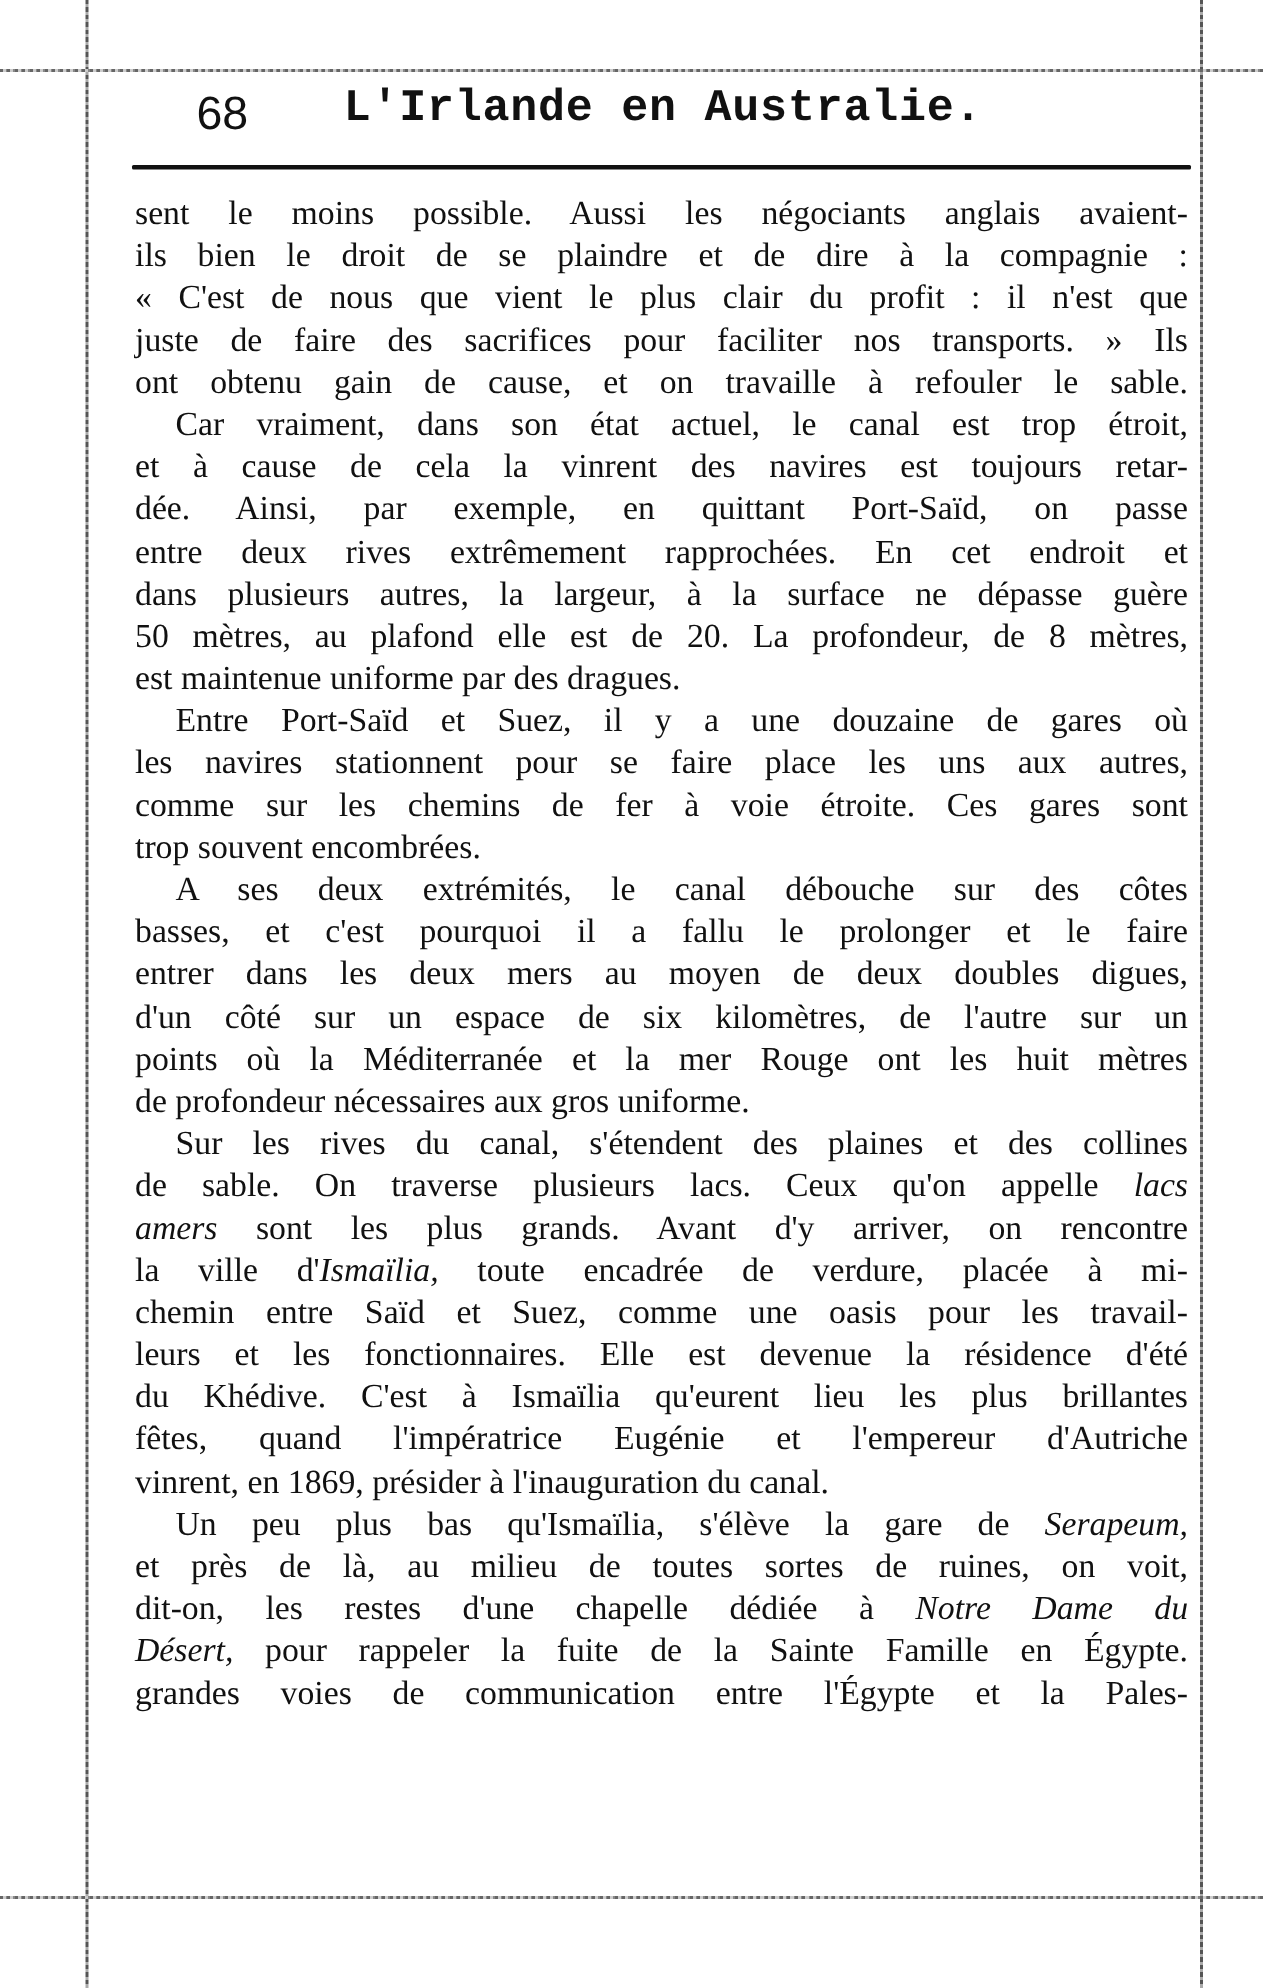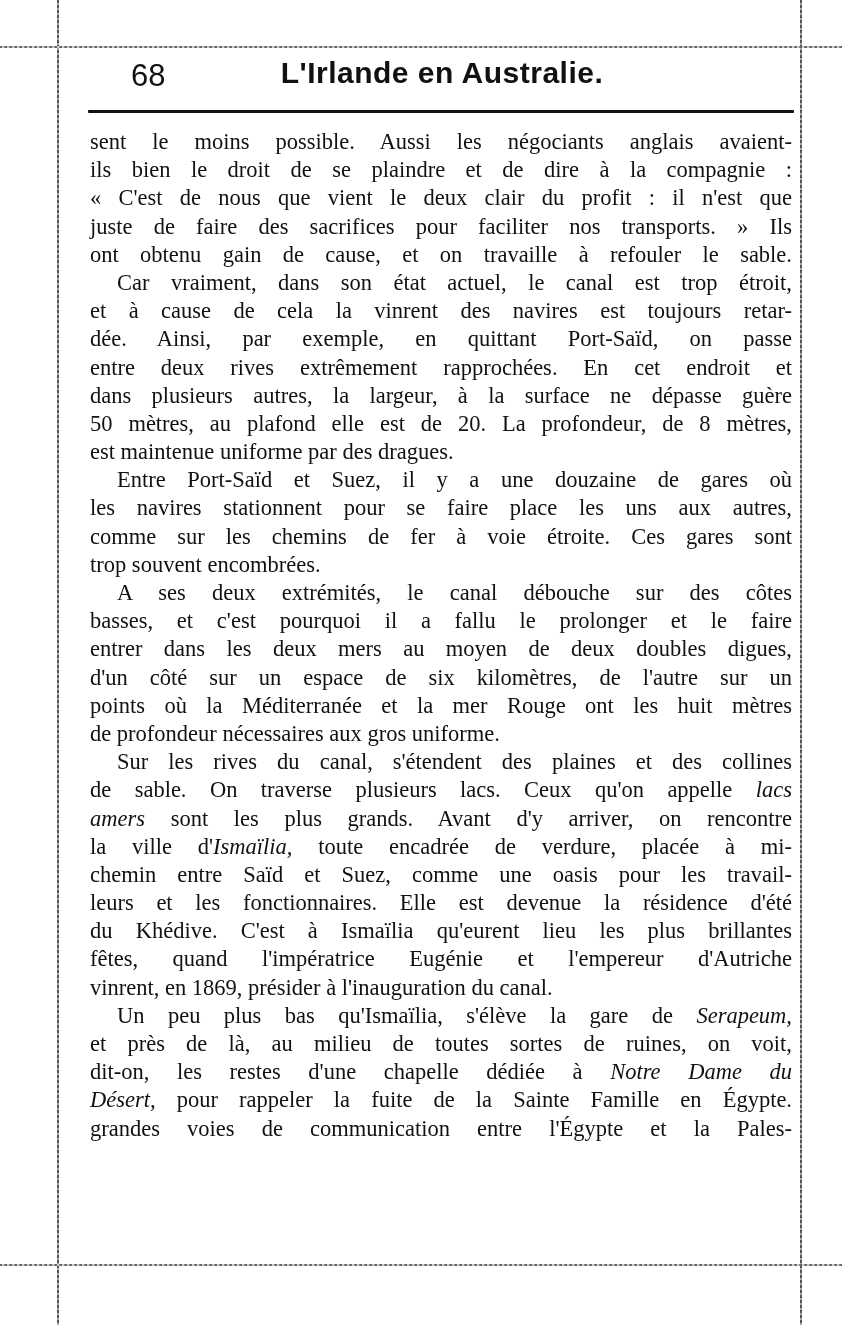--- a/index.html
+++ b/index.html
@@ -5,21 +5,21 @@
     html, body { margin: 0; padding: 0; background: #ffffff; }
     body { width: 842px; height: 1325px; position: relative; overflow: hidden; font-family: "Liberation Serif", "DejaVu Serif", serif; color: #111; }
     .vborder { position: absolute; top: 0; bottom: 0; width: 2px; background: repeating-linear-gradient(to bottom, #555 0px, #555 3px, #aaa 3px, #aaa 5px); }
     .vborder.left { left: 57px; }
     .vborder.right { left: 800px; }
     .hrule-dotted { position: absolute; height: 2px; background: repeating-linear-gradient(to right, #666 0px, #666 2px, #ccc 2px, #ccc 4px, #888 4px, #888 5px); }
     .hrule-dotted.top { top: 46px; left: 0; width: 842px; }
     .hrule-dotted.bottom { top: 1264px; left: 0; width: 842px; }
     .header { position: absolute; top: 56px; left: 90px; width: 704px; height: 44px; }
     .page-number { position: absolute; left: 0; top: 2px; font-family: "Liberation Sans", "DejaVu Sans", sans-serif; font-size: 31px; color: #111; margin-left: 41px; }
-    .running-title { position: absolute; left: 0; right: 0; top: 0; text-align: center; font-family: Liberation Sans, sans-serif; font-weight: bold; font-size: 30px; letter-spacing: 0.5px; color: #111; }
+    .running-title { position: absolute; left: 0; right: 0; top: 0; text-align: center; font-family: Liberation Mono, monospace; font-weight: bold; font-size: 30px; letter-spacing: 0.5px; color: #111; }
     .header-rule { position: absolute; top: 110px; left: 88px; width: 706px; height: 3px; background: #111; border-radius: 1px; }
     .body-text { position: absolute; top: 128px; left: 90px; width: 702px; }
     .line { height: 28.2px; line-height: 28.2px; font-size: 22.5px; white-space: nowrap; text-align: justify; text-align-last: justify; }
     .line.last { text-align-last: left; }
     .line.indent { padding-left: 27px; }
     .it { font-style: italic; margin-top: 28px; }
   </style>
 </head>
 <body>
 
@@ -30,21 +30,21 @@
 
 <div class="header">
   <span class="page-number">68</span>
   <div class="running-title">L'Irlande en Australie.</div>
 </div>
 <div class="header-rule"></div>
 
 <div class="body-text" id="body-text">
     <div class="line"><span>sent le moins possible. Aussi les négociants anglais avaient-</span></div>
     <div class="line"><span>ils bien le droit de se plaindre et de dire à la compagnie :</span></div>
-    <div class="line"><span>« C'est de nous que vient le deux clair du profit : il n'est que</span></div>
+    <div class="line"><span>« C'est de nous que vient le plus clair du profit : il n'est que</span></div>
     <div class="line"><span>juste de faire des sacrifices pour faciliter nos transports. » Ils</span></div>
     <div class="line"><span>ont obtenu gain de cause, et on travaille à refouler le sable.</span></div>
     <div class="line indent"><span>Car vraiment, dans son état actuel, le canal est trop étroit,</span></div>
     <div class="line"><span>et à cause de cela la vinrent des navires est toujours retar-</span></div>
     <div class="line"><span>dée. Ainsi, par exemple, en quittant Port-Saïd, on passe</span></div>
     <div class="line"><span>entre deux rives extrêmement rapprochées. En cet endroit et</span></div>
     <div class="line"><span>dans plusieurs autres, la largeur, à la surface ne dépasse guère</span></div>
     <div class="line"><span>50 mètres, au plafond elle est de 20. La profondeur, de 8 mètres,</span></div>
     <div class="line last"><span>est maintenue uniforme par des dragues.</span></div>
     <div class="line indent"><span>Entre Port-Saïd et Suez, il y a une douzaine de gares où</span></div>

